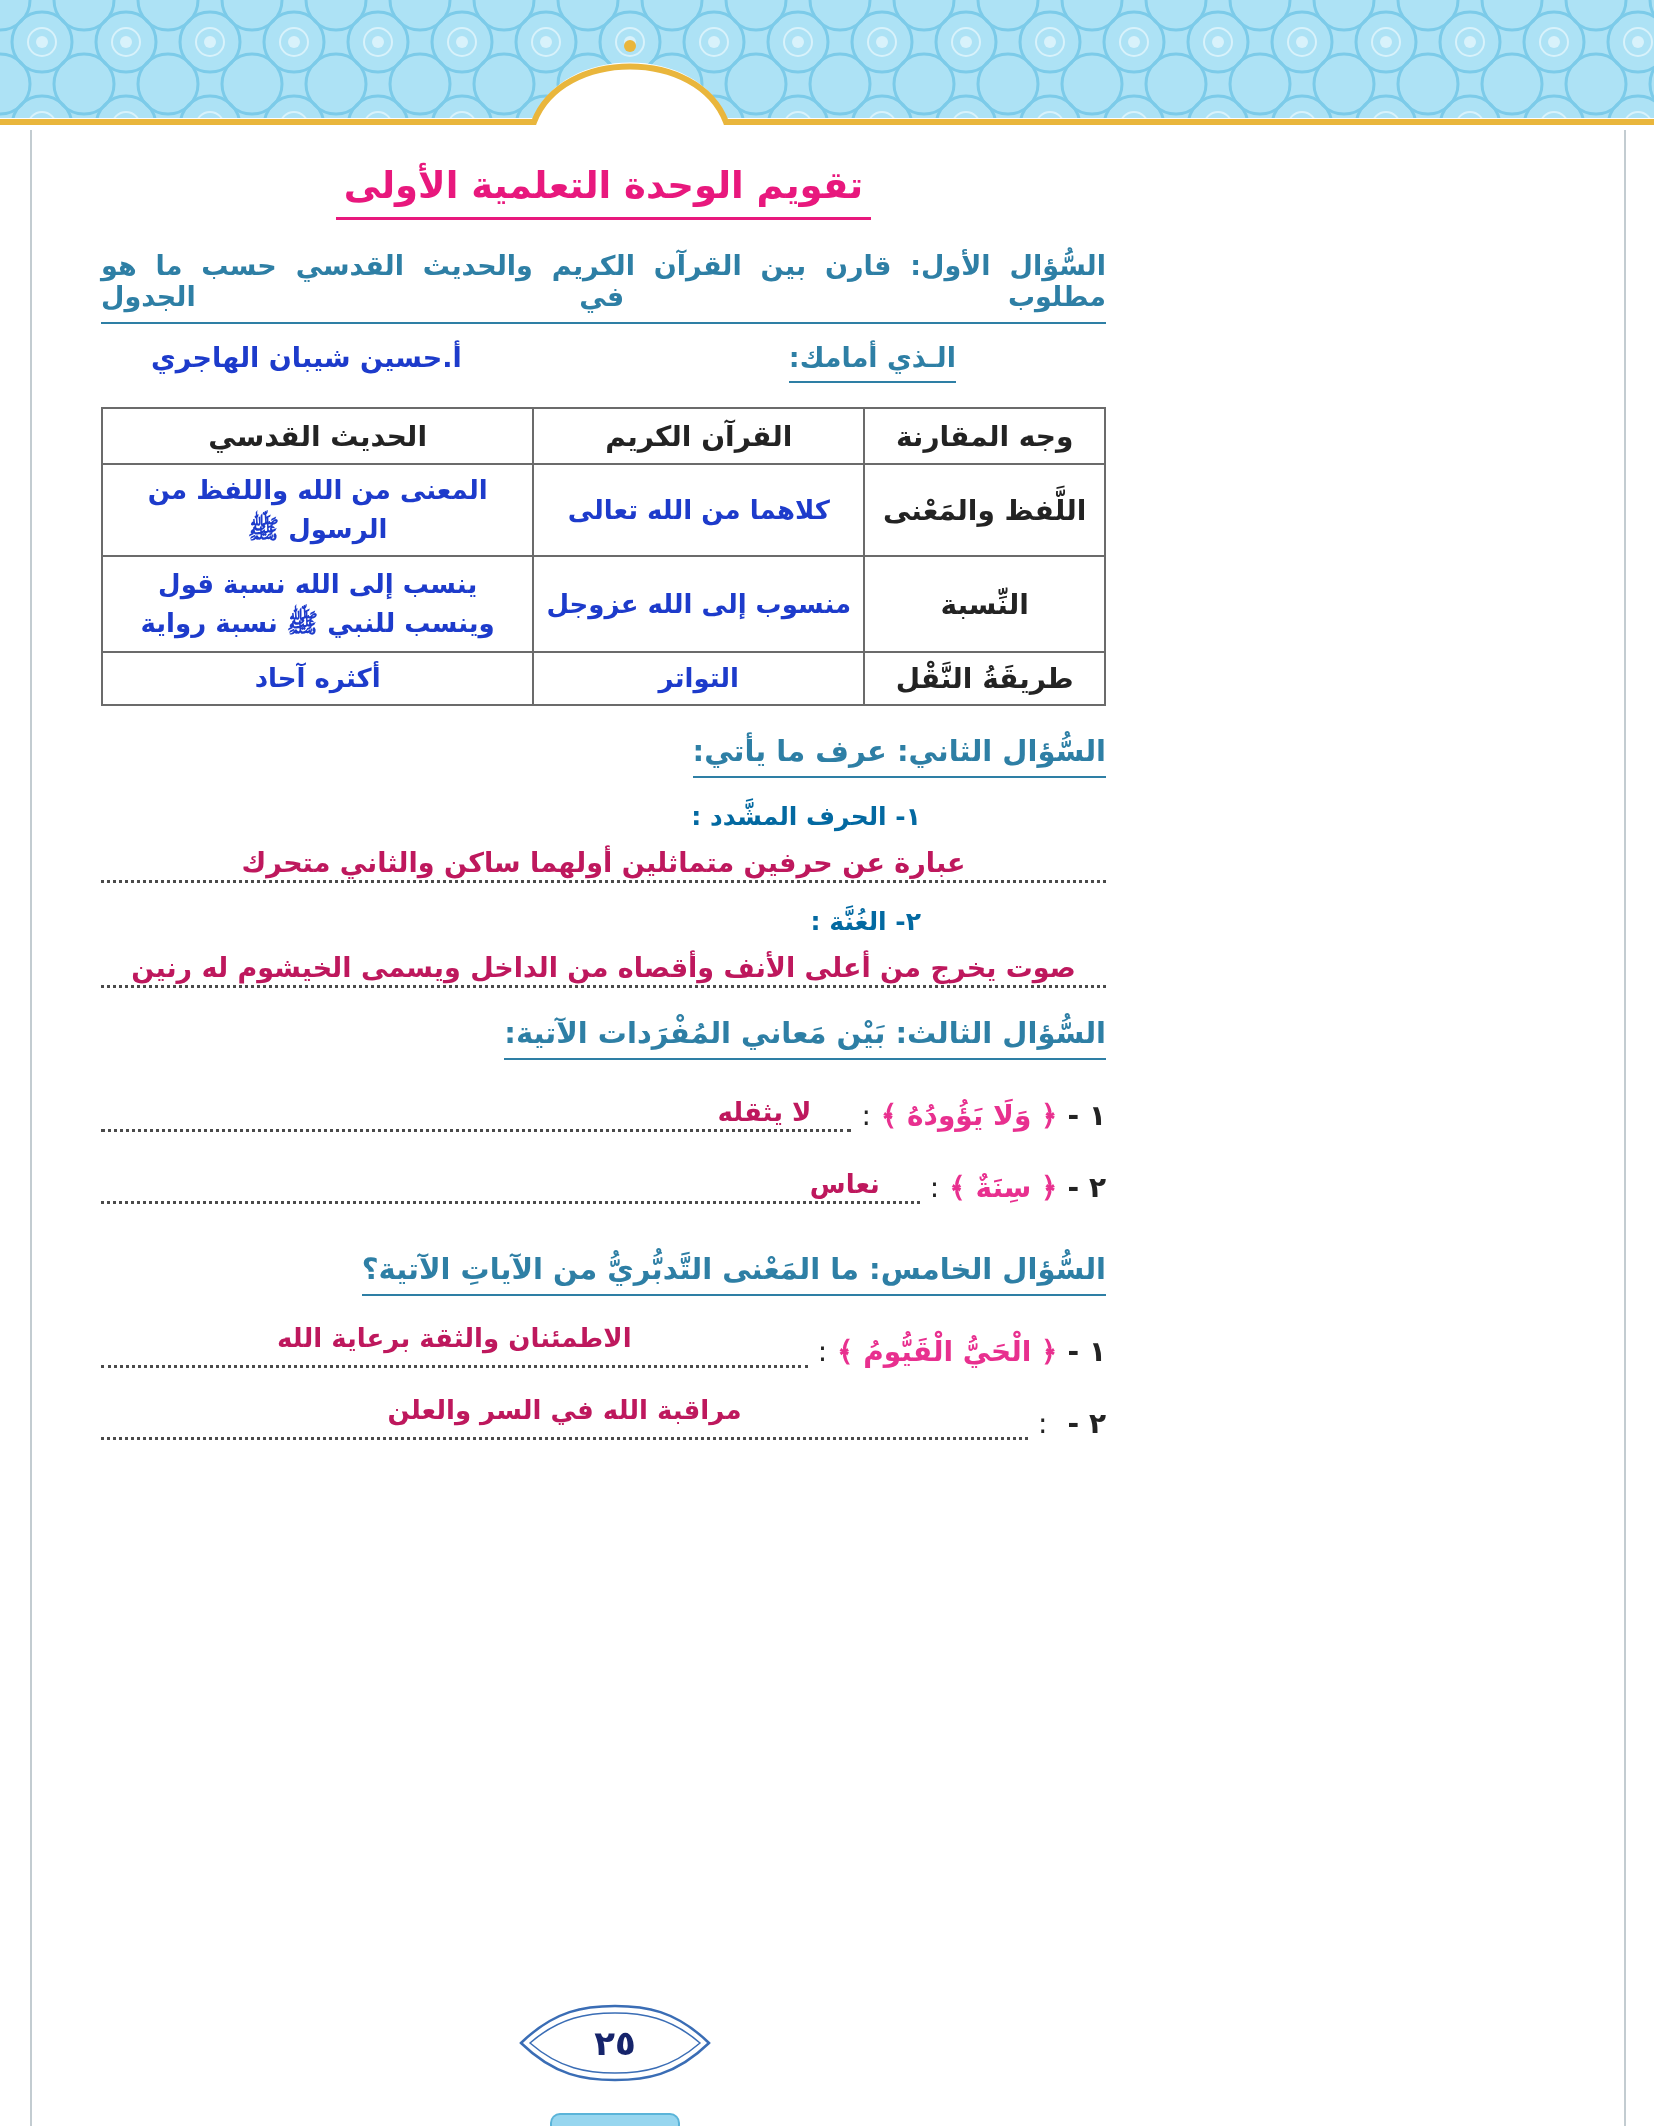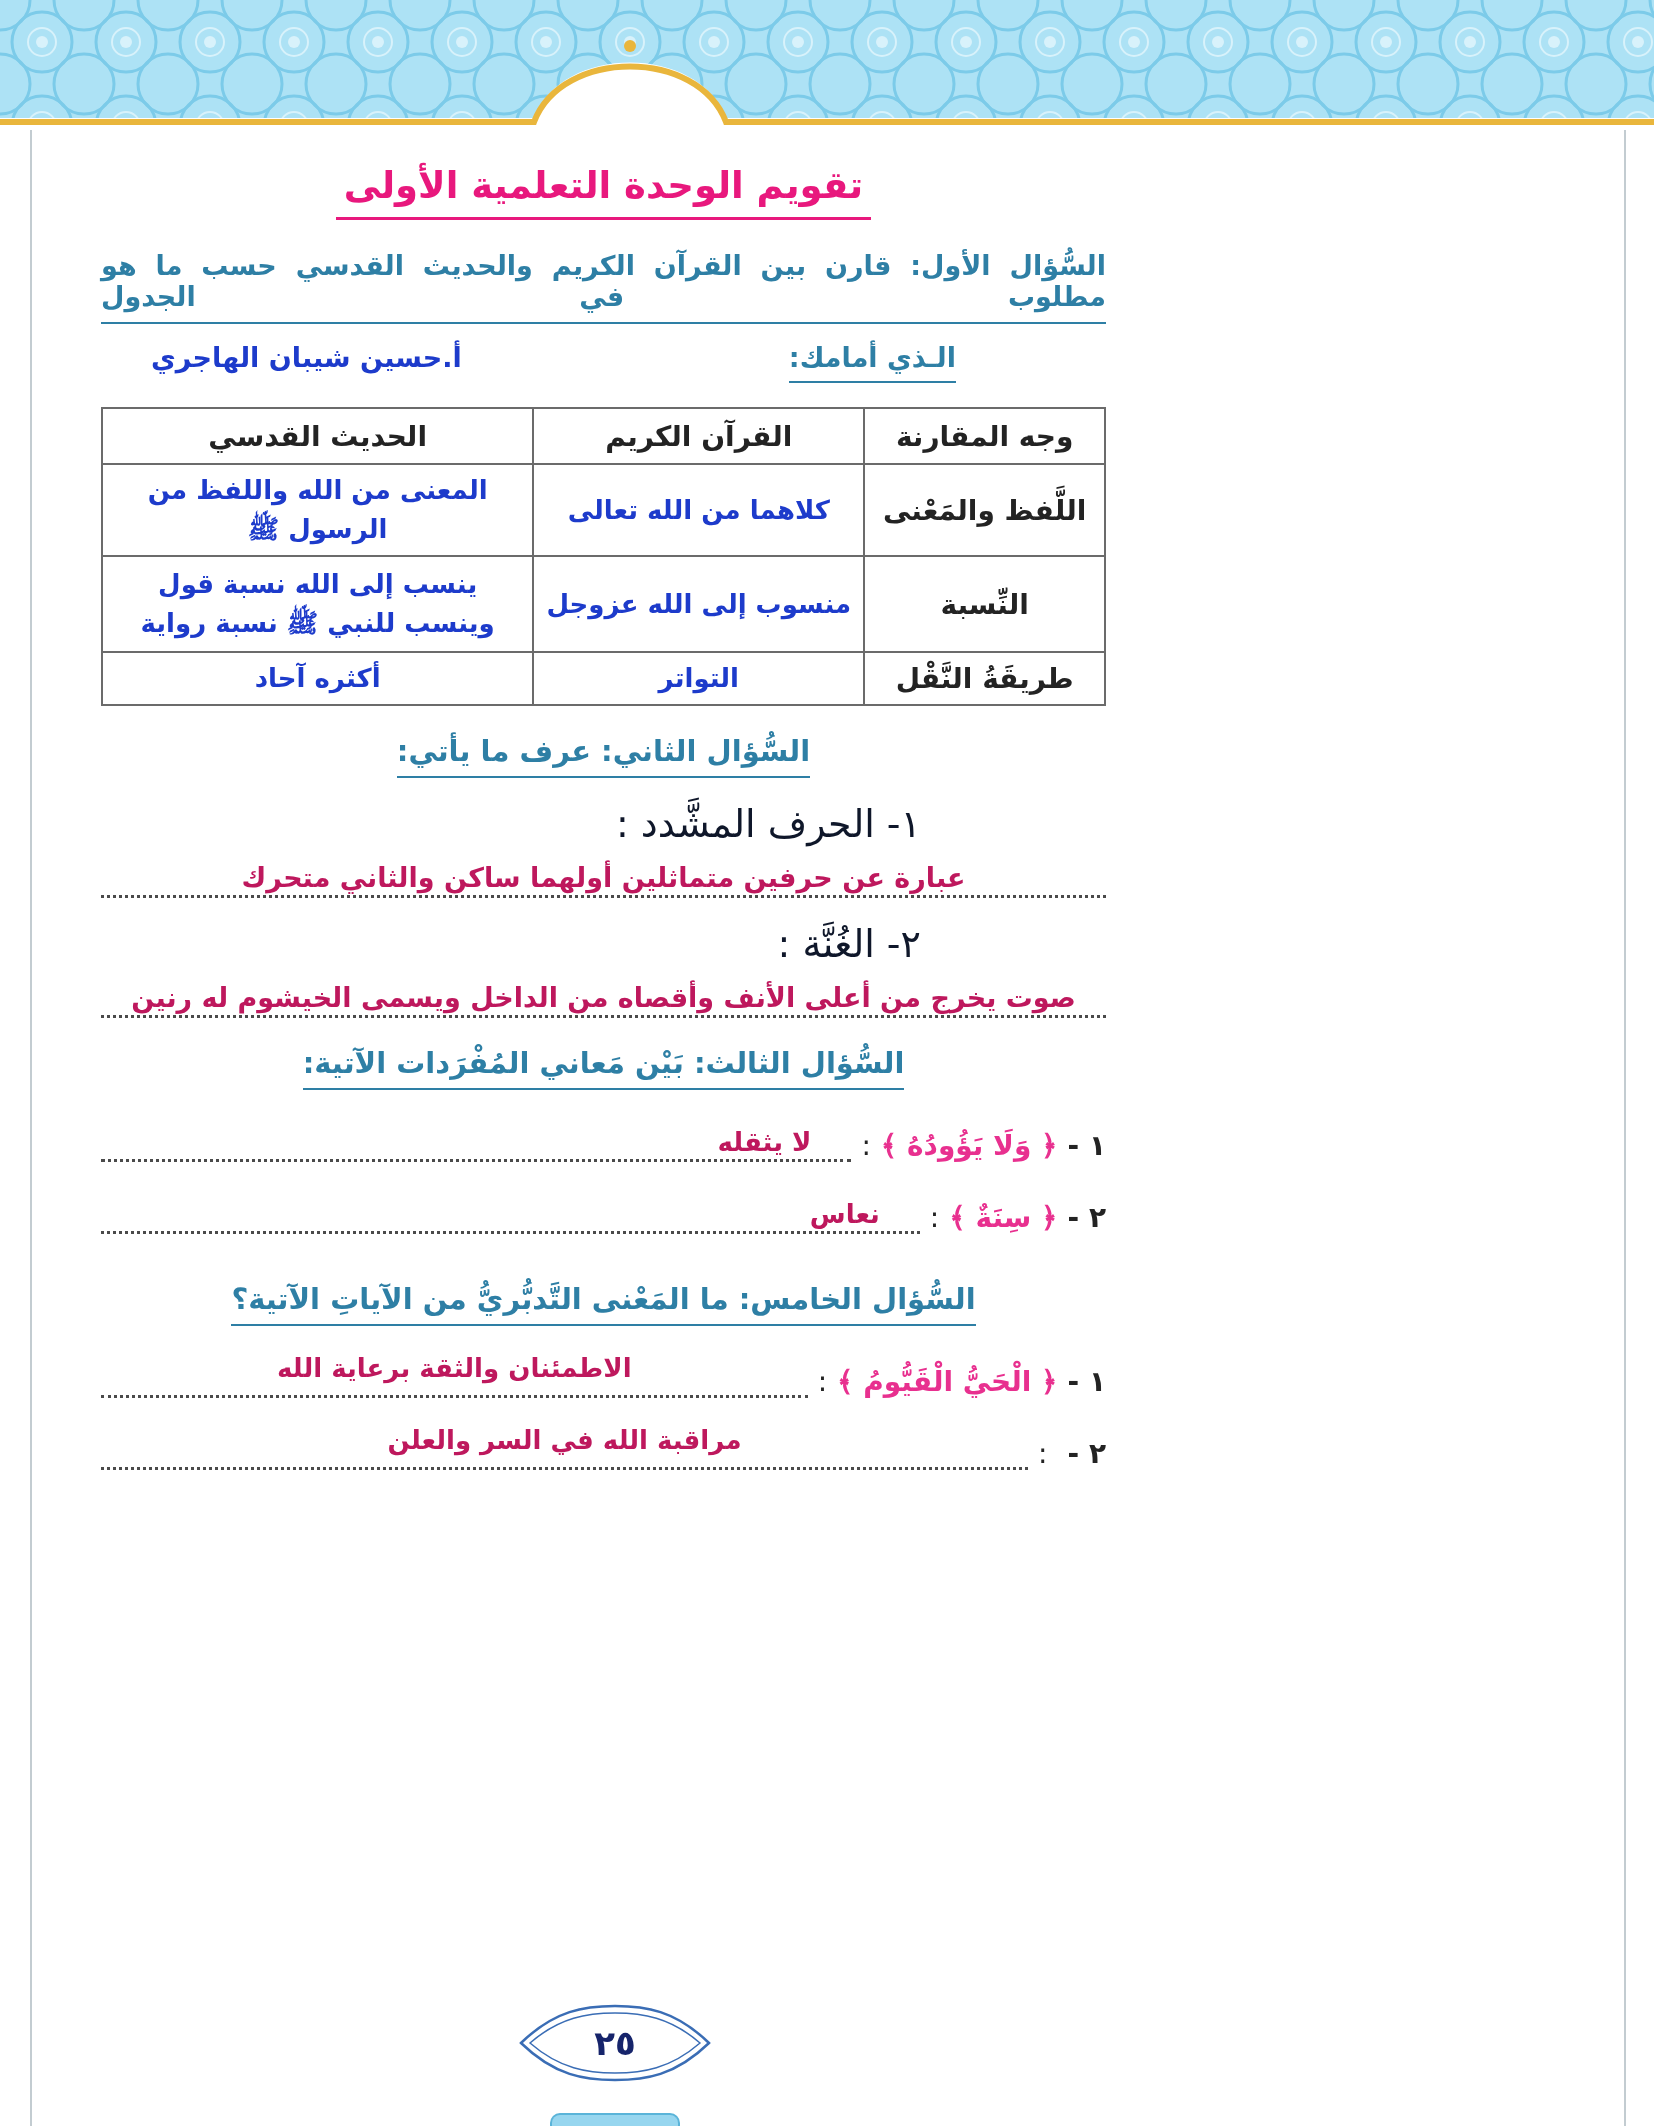--- a/index.html
+++ b/index.html
@@ -44,29 +44,29 @@
   table.compare th { font-size:28px; font-weight:600; color:#232323; height:56px; }
   td.aspect { font-size:28px; font-weight:600; color:#232323; }
   table.compare tbody tr:nth-child(1) td { height:68px; }
   table.compare tbody tr:nth-child(2) td { height:96px; }
   table.compare tbody tr:nth-child(3) td { height:48px; }
   .ans { color:#1d3bcb; font-weight:bold; font-size:26px; line-height:1.5; }
 
   .qsec { margin-top:28px; }
   .qsec.gap-lg { margin-top:48px; }
   .qsec.gap-md { }
-  .qheading-row { text-align:center; }
+  .qheading-row { text-align:right; }
   .qheading {
     display:inline-block; font-size:29px; font-weight:bold; color:#2e7fa5;
     border-bottom:2px solid #2e7fa5; padding-bottom:8px;
   }
   .qheading.small { font-size:26px; white-space:nowrap; }
   .qheading .verse { font-size:26px; }
 
-  .item-label { margin-top:24px; font-size:38px; font-weight:400; color:#0f172a; padding-right:185px; }
+  .item-label { margin-top:24px; font-size:25px; font-weight:700; color:#0369a1; padding-right:185px; }
 
   .answer-line {
     margin-top:4px; height:48px; border-bottom:3px dotted #4a4a4a;
     display:flex; align-items:flex-end; justify-content:center;
   }
   .answer-line.spaced { margin-top:30px; }
   .blue-answer { font-size:27px; font-weight:bold; color:#be185d; padding-bottom:2px; }
 
   .inline-item { display:flex; align-items:flex-end; margin-top:30px; }
   .inline-item .num { font-size:28px; font-weight:600; color:#232323; margin-left:10px; }

